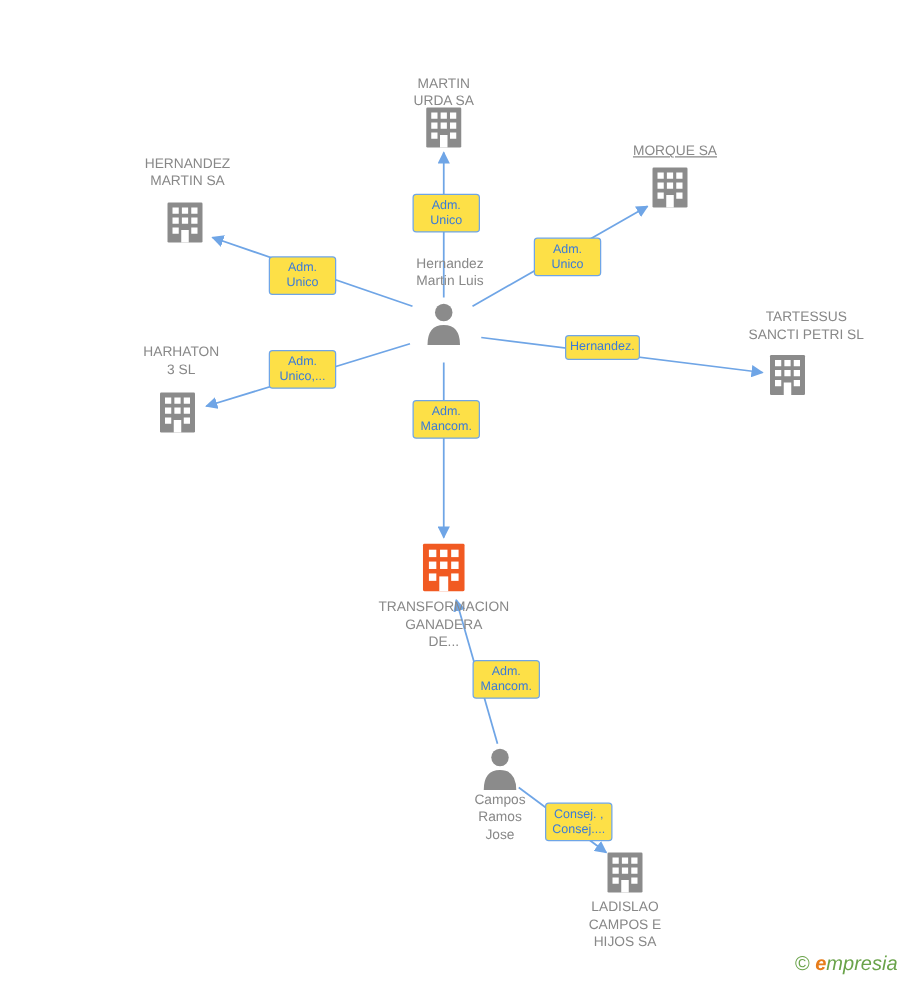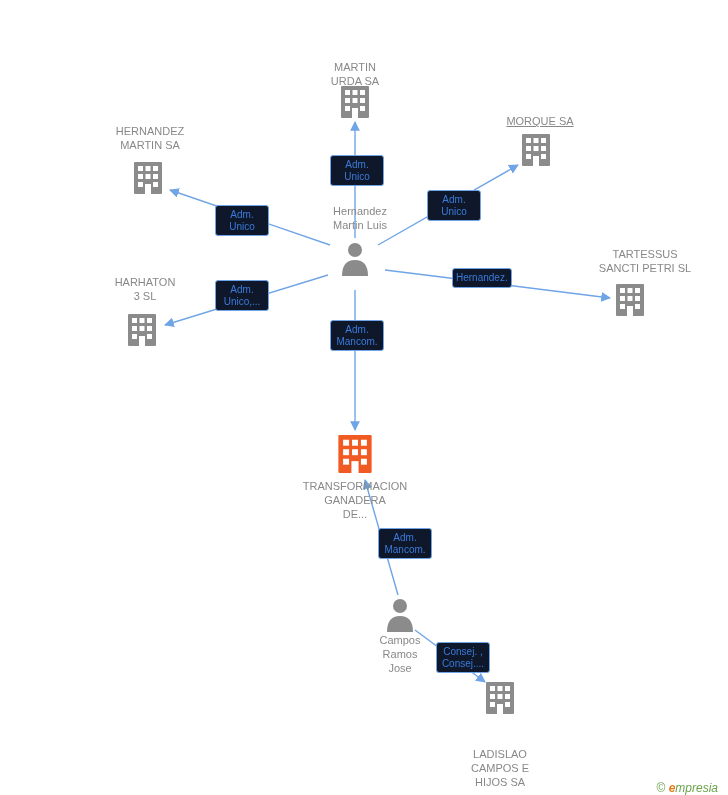--- a/index.html
+++ b/index.html
@@ -26,32 +26,32 @@
     text-align: center;
     line-height: 1.25;
     white-space: pre-line;
   }
   .edge-label {
     position: absolute;
     font-size: 10px;
     color: #3a7ad9;
     border: 1px solid #6fa5e6;
     border-radius: 3px;
-    background: #0f172a;
+    background: #fde047;
     padding: 3px 3px;
     text-align: center;
     line-height: 1.15;
     white-space: pre-line;
     min-width: 46px;
   }
   .copyright {
     position: absolute;
     right: 10px;
-    bottom: 0;
-    font-size: 12px;
+    bottom: 14px;
+    font-size: 16px;
     color: #777;
   }
   .copyright .e {
     color: #e77c1a;
     font-style: italic;
     font-weight: bold;
   }
   .copyright .mpresia {
     color: #6aa34a;
     font-style: italic;
@@ -133,21 +133,21 @@
 <div class="node-label" style="left:100px; top:125px; width:100px;">HERNANDEZ
 MARTIN SA</div>
 <div class="node-label" style="left:95px;  top:276px; width:100px;">HARHATON
 3 SL</div>
 <div class="node-label" style="left:295px; top:480px; width:120px;">TRANSFORMACION
 GANADERA
 DE...</div>
 <div class="node-label" style="left:365px; top:634px; width:70px;">Campos
 Ramos
 Jose</div>
-<div class="node-label" style="left:460px; top:720px; width:80px;margin-top:28px;">LADISLAO
+<div class="node-label" style="left:460px; top:720px; width:80px;">LADISLAO
 CAMPOS E
 HIJOS SA</div>
 
 <div class="edge-label" style="left:330px; top:155px;">Adm.
 Unico</div>
 <div class="edge-label" style="left:427px; top:190px;">Adm.
 Unico</div>
 <div class="edge-label" style="left:452px; top:268px;">Hernandez.</div>
 <div class="edge-label" style="left:215px; top:205px;">Adm.
 Unico</div>

